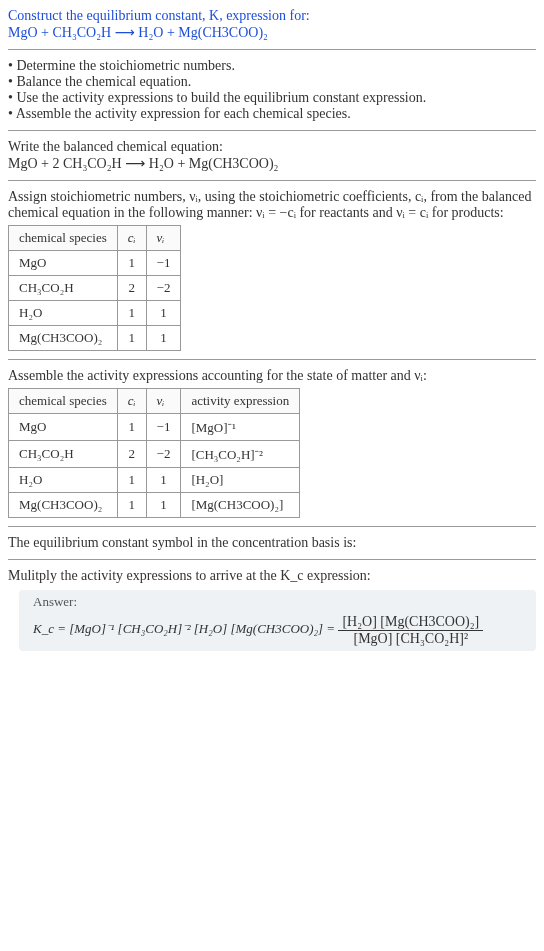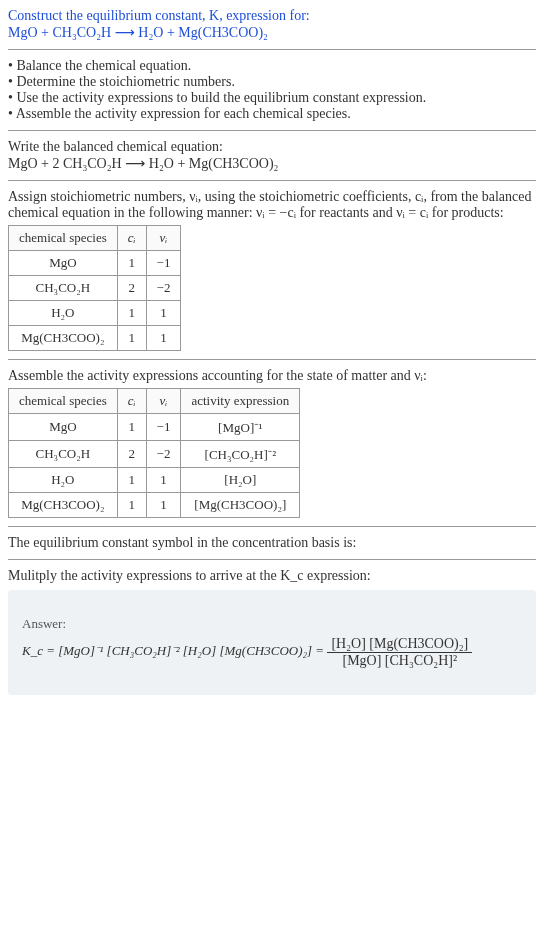--- a/index.html
+++ b/index.html
@@ -20,33 +20,34 @@
       margin: 8px 0;
     }
     .eq { font-family: Georgia, serif; }
     table.data {
       border-collapse: collapse;
       margin-top: 4px;
     }
     table.data th, table.data td {
       border: 1px solid #999;
       padding: 4px 10px;
-      text-align: center;
+      text-align: left;
       font-weight: normal;
       font-size: 13px;
     }
     table.data th { background: #fafafa; }
     table.data td.center { text-align: center; }
     ul.plan { list-style: none; padding-left: 0; }
     ul.plan li::before { content: "• "; }
     .answer-box {
       background: #eef2f5;
       border-radius: 4px;
-      padding: 26px 14px;
+      padding: 4px 14px;
       margin-top: 6px;
+      margin-left: 11px;
     }
     .question p { color: #1d4ed8; }
     .italic { font-style: italic; }
     .answer-label { font-size: 13px; color: #555; margin-bottom: 4px; display:block; }
     .frac {
       display: inline-block;
       vertical-align: middle;
       text-align: center;
       font-size: 14px;
     }
@@ -58,22 +59,22 @@
 <body>
 
 <div class="section question">
   <p><span>Construct the equilibrium constant, K, expression for:</span></p>
   <p class="eq">MgO + CH₃CO₂H ⟶ H₂O + Mg(CH3COO)₂</p>
 </div>
 <hr class="sep">
 
 <div class="section">
   <ul class="plan">
+    <li>Determine the stoichiometric numbers.</li>
     <li>Balance the chemical equation.</li>
-    <li>Determine the stoichiometric numbers.</li>
     <li>Use the activity expressions to build the equilibrium constant expression.</li>
     <li>Assemble the activity expression for each chemical species.</li>
   </ul>
 </div>
 <hr class="sep">
 
 <div class="section">
   <p>Write the balanced chemical equation:</p>
   <p class="eq">MgO + 2 CH₃CO₂H ⟶ H₂O + Mg(CH3COO)₂</p>
 </div>

